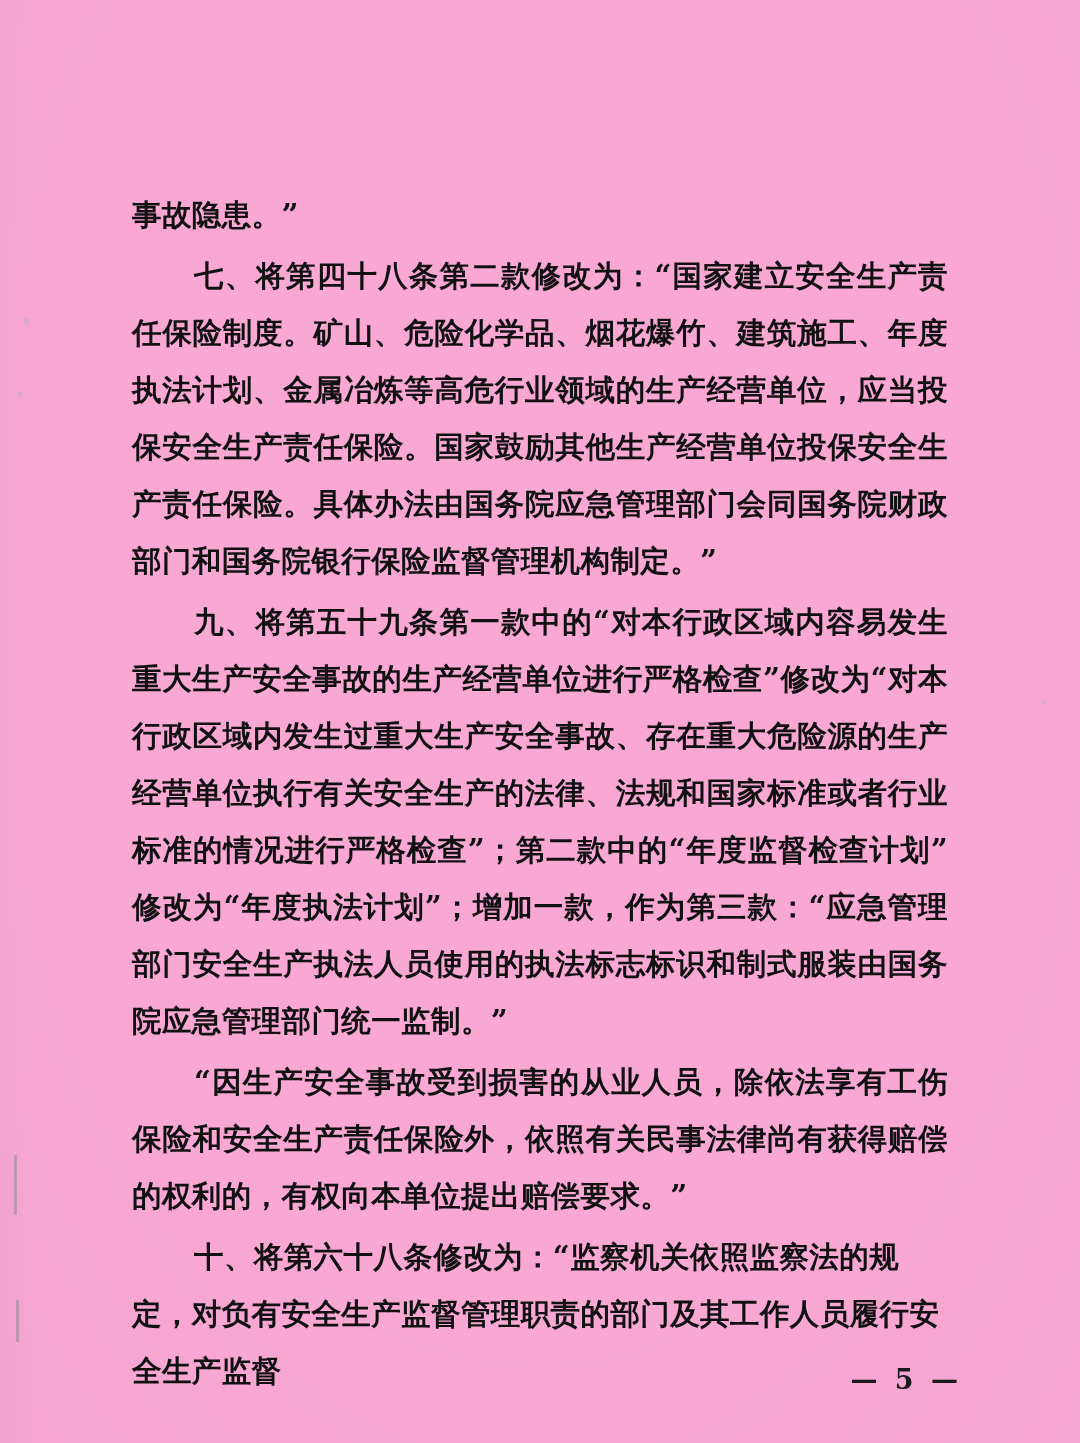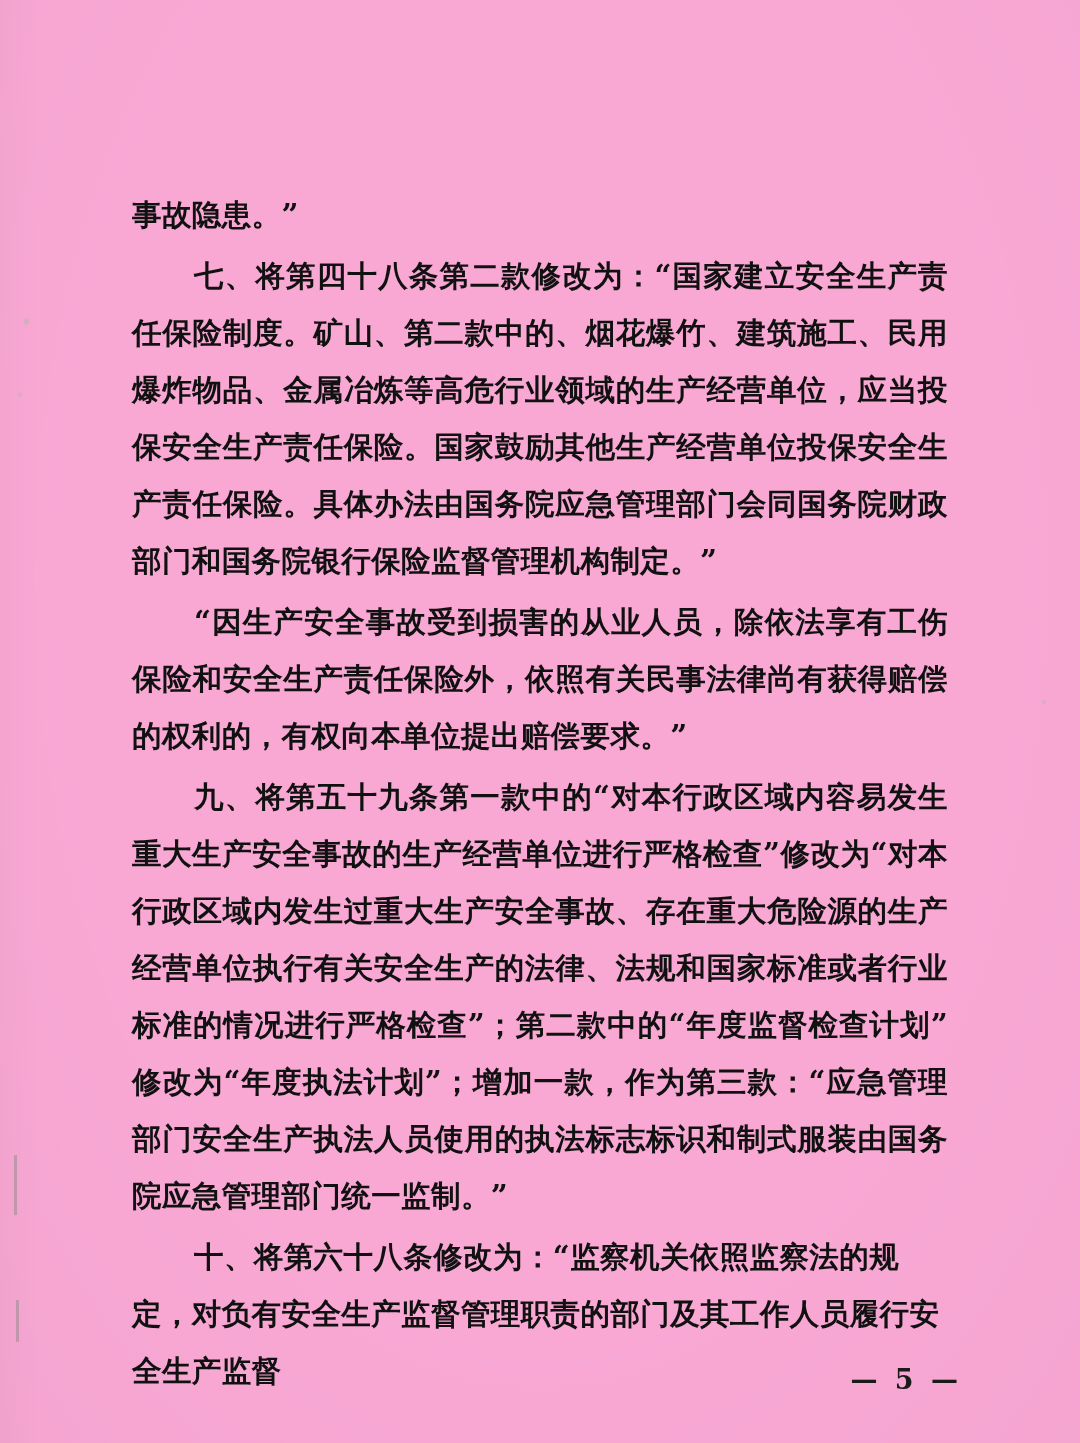--- a/index.html
+++ b/index.html
@@ -78,21 +78,21 @@
   <div class="paper-tint"></div>
 
   <div class="speck" style="left:24px; top:318px; width:5px; height:7px;"></div>
   <div class="speck" style="left:18px; top:392px; width:4px; height:5px;"></div>
   <div class="edge-mark" style="left:14px; top:1155px; width:3px; height:60px;"></div>
   <div class="edge-mark" style="left:16px; top:1300px; width:3px; height:42px;"></div>
   <div class="speck" style="left:1042px; top:700px; width:4px; height:4px;"></div>
 
   <div class="body-text">
     <p class="para nostretch">事故隐患。”</p>
-    <p class="para indent">七、将第四十八条第二款修改为：“国家建立安全生产责任保险制度。矿山、第二款中的、烟花爆竹、建筑施工、民用爆炸物品、金属冶炼等高危行业领域的生产经营单位，应当投保安全生产责任保险。国家鼓励其他生产经营单位投保安全生产责任保险。具体办法由国务院应急管理部门会同国务院财政部门和国务院银行保险监督管理机构制定。”</p>
+    <p class="para indent">七、将第四十八条第二款修改为：“国家建立安全生产责任保险制度。矿山、危险化学品、烟花爆竹、建筑施工、年度执法计划、金属冶炼等高危行业领域的生产经营单位，应当投保安全生产责任保险。国家鼓励其他生产经营单位投保安全生产责任保险。具体办法由国务院应急管理部门会同国务院财政部门和国务院银行保险监督管理机构制定。”</p>
+    <p class="para indent">九、将第五十九条第一款中的“对本行政区域内容易发生重大生产安全事故的生产经营单位进行严格检查”修改为“对本行政区域内发生过重大生产安全事故、存在重大危险源的生产经营单位执行有关安全生产的法律、法规和国家标准或者行业标准的情况进行严格检查”；第二款中的“年度监督检查计划”修改为“年度执法计划”；增加一款，作为第三款：“应急管理部门安全生产执法人员使用的执法标志标识和制式服装由国务院应急管理部门统一监制。”</p>
     <p class="para indent">“因生产安全事故受到损害的从业人员，除依法享有工伤保险和安全生产责任保险外，依照有关民事法律尚有获得赔偿的权利的，有权向本单位提出赔偿要求。”</p>
-    <p class="para indent">九、将第五十九条第一款中的“对本行政区域内容易发生重大生产安全事故的生产经营单位进行严格检查”修改为“对本行政区域内发生过重大生产安全事故、存在重大危险源的生产经营单位执行有关安全生产的法律、法规和国家标准或者行业标准的情况进行严格检查”；第二款中的“年度监督检查计划”修改为“年度执法计划”；增加一款，作为第三款：“应急管理部门安全生产执法人员使用的执法标志标识和制式服装由国务院应急管理部门统一监制。”</p>
     <p class="para indent nostretch">十、将第六十八条修改为：“监察机关依照监察法的规定，对负有安全生产监督管理职责的部门及其工作人员履行安全生产监督</p>
   </div>
 
   <div class="page-number">— 5 —</div>
 
 </div>
 
 </body></html>

